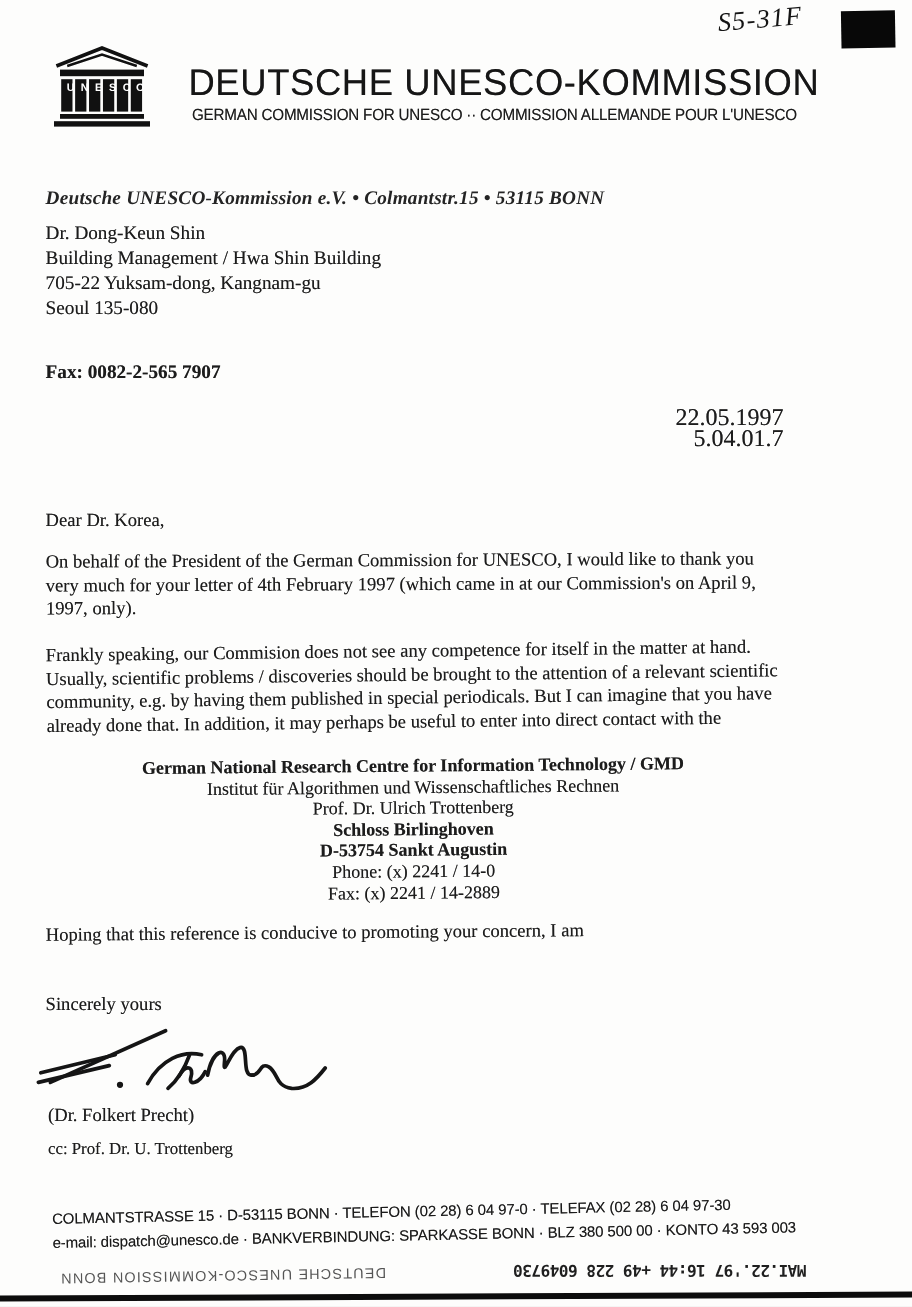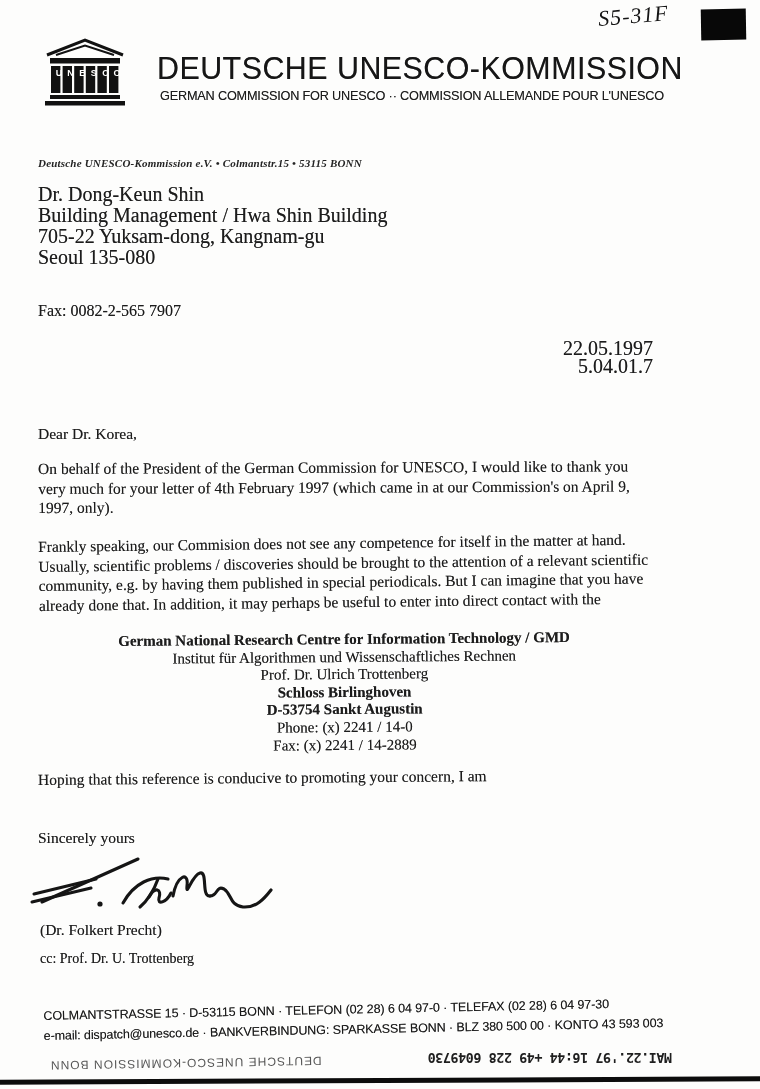--- a/index.html
+++ b/index.html
@@ -16,26 +16,26 @@
   
   .org-title{left:157px;top:51px;font-size:31px;letter-spacing:.5px;color:#161616;
              transform:scaleX(.98);transform-origin:left top;white-space:nowrap;}
   .org-sub{left:160px;top:88px;font-size:13.5px;letter-spacing:-.2px;color:#1d1d1d;
            transform:scaleX(.94);transform-origin:left top;white-space:nowrap;}
   .hand-ref{left:598px;top:3px;font-size:22px;font-style:italic;color:#141414;
             transform:rotate(-5deg);letter-spacing:1px;white-space:nowrap;}
   .redact{left:701px;top:9px;width:45px;height:31px;background:#080808;transform:rotate(-1deg);}
 
   
-  .sender-line{left:38px;top:157px;font-size:11px;font-style:italic;font-weight:bold;
+  .sender-line{left:38px;top:157px;font-size:16px;font-style:italic;font-weight:bold;
                color:#242424;letter-spacing:.2px;white-space:nowrap;}
 
   
-  .recipient{left:38px;top:184px;font-size:20px;line-height:21px;}
-  .fax-line{left:38px;top:302px;font-size:16px;font-weight:normal;}
+  .recipient{left:38px;top:184px;font-size:16px;line-height:21px;}
+  .fax-line{left:38px;top:302px;font-size:16px;font-weight:bold;}
 
   
   .dateblock{left:420px;top:340px;width:233px;text-align:right;font-size:20px;line-height:17.5px;}
 
   .salutation{left:38px;top:425px;font-size:15.5px;}
   .para{left:38px;top:0;font-size:15.5px;line-height:19.5px;width:640px;}
   .p1{top:459px;transform:rotate(-.25deg);transform-origin:left top;}
   .p2{top:537px;transform:rotate(-.7deg);transform-origin:left top;}
 
   .referral{left:38px;top:631px;width:612px;text-align:center;font-size:15px;line-height:17.6px;

